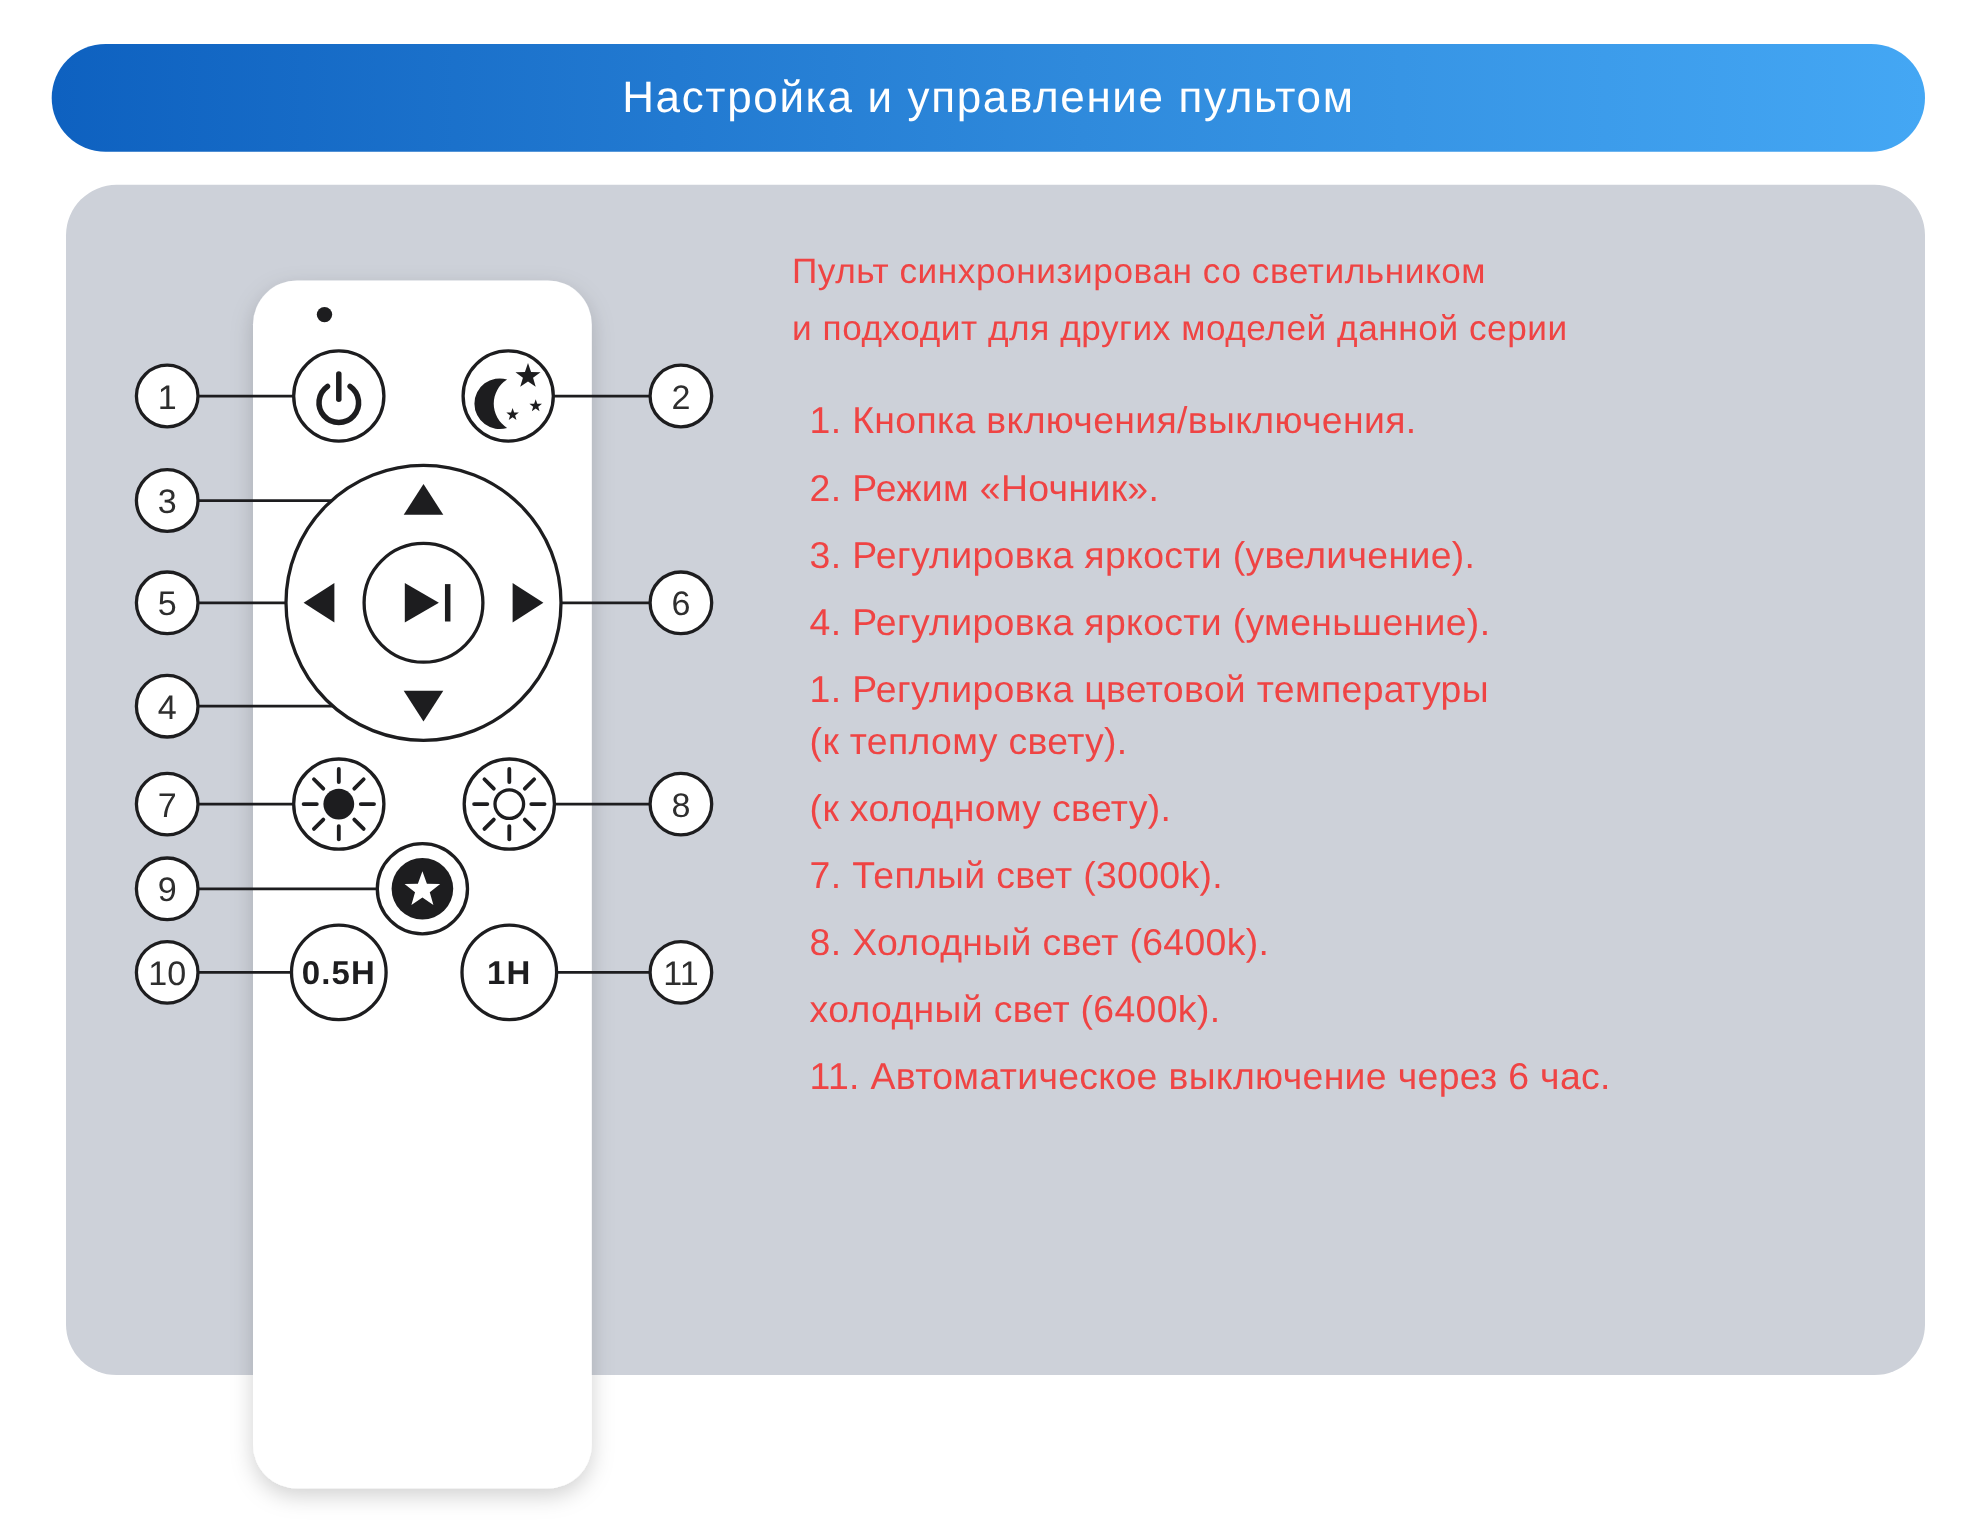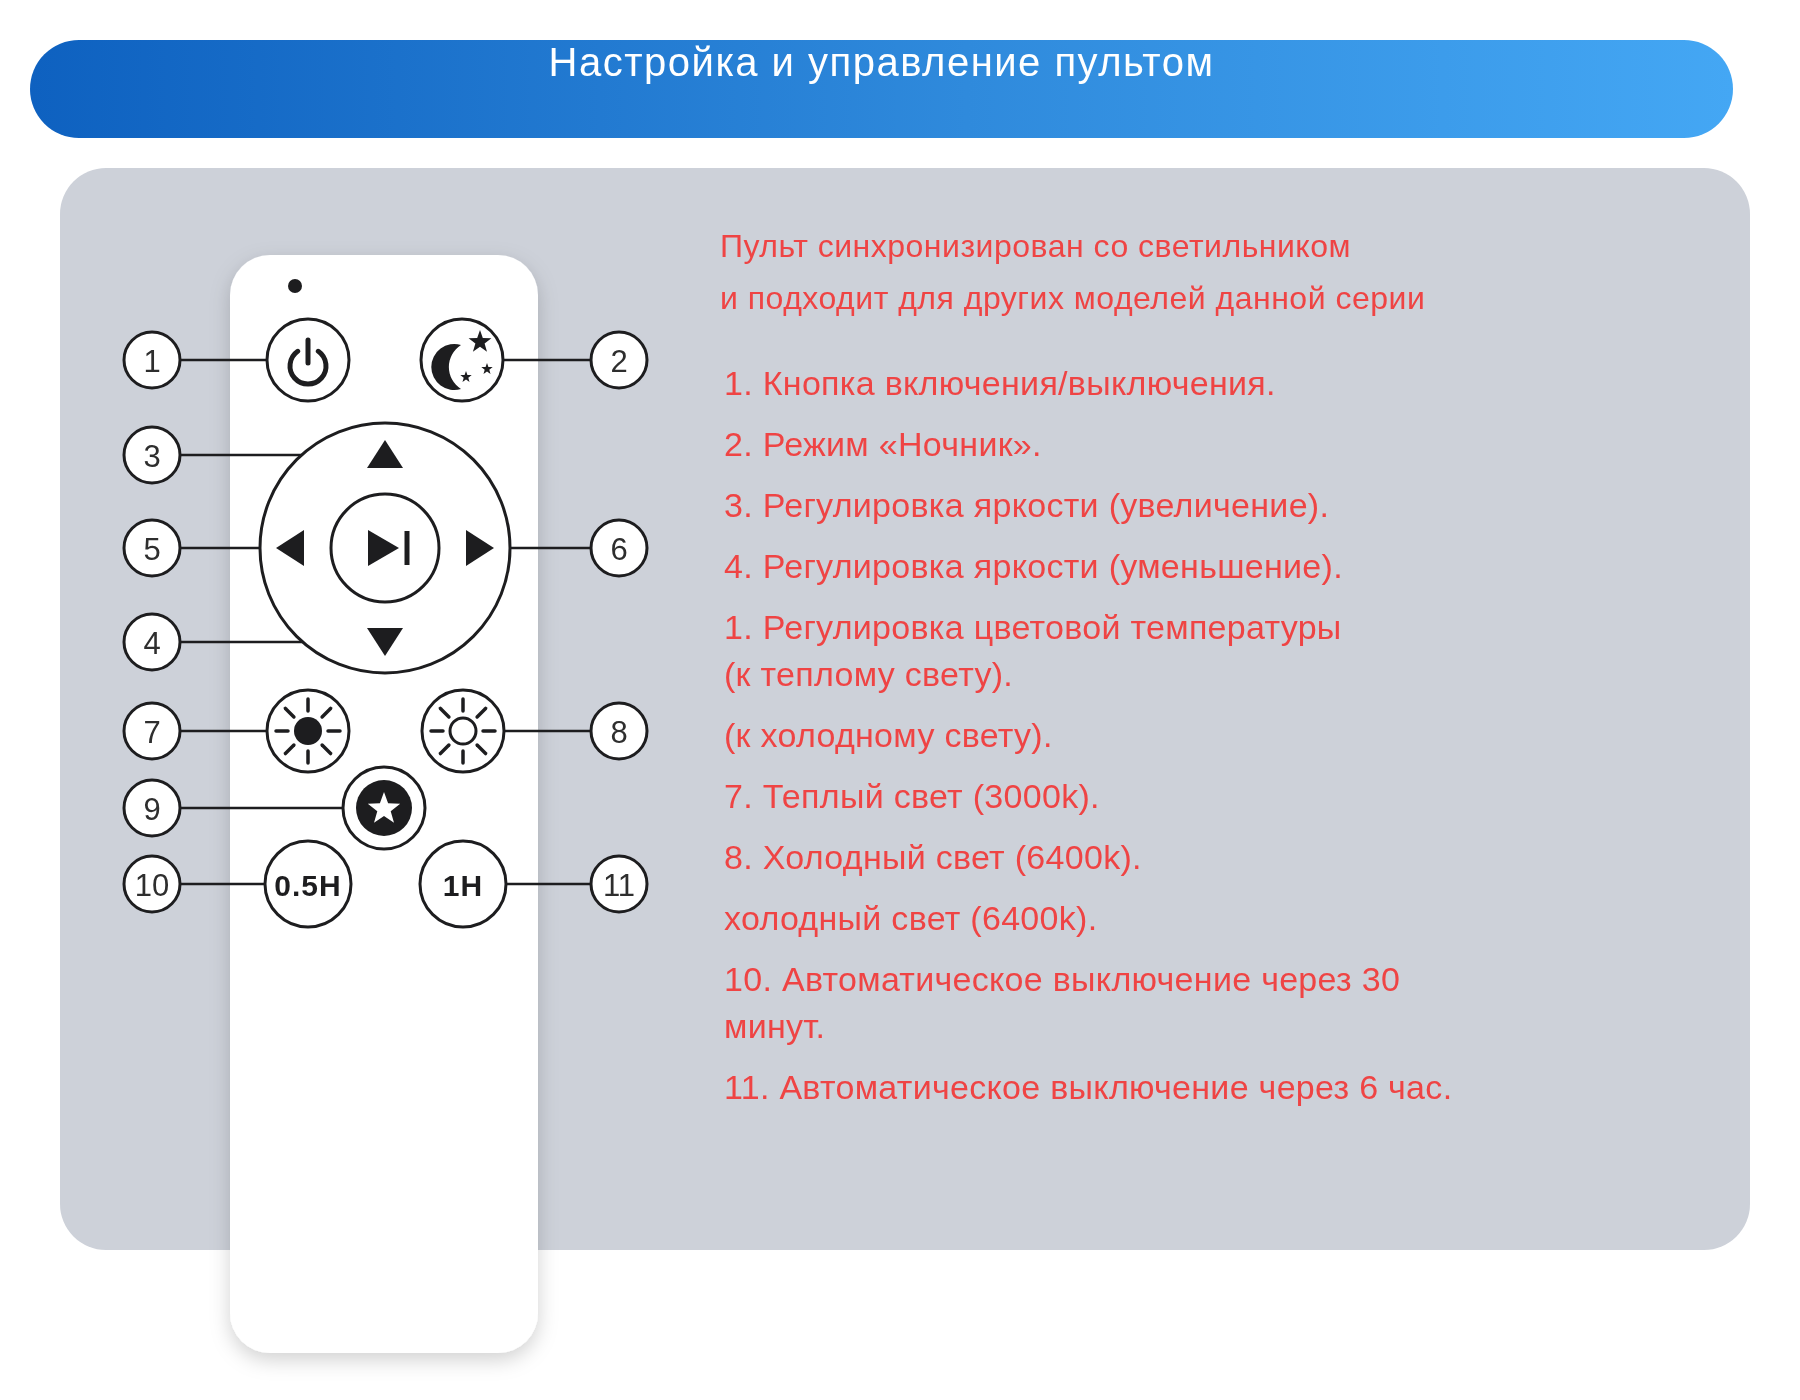--- a/index.html
+++ b/index.html
@@ -1,41 +1,41 @@
 <!DOCTYPE html>
 <html><head>
 <meta charset="utf-8">
 <style>
   html,body{margin:0;padding:0;}
   body{
     width:1800px;height:1400px;background:#ffffff;position:relative;
     font-family:"Liberation Sans", sans-serif;overflow:hidden;
   }
   .titlebar{
-    position:absolute;left:30px;top:40px;width:1703px;height:98px;
+    position:absolute;left:47px;top:40px;width:1703px;height:98px;
     border-radius:49px;
     background:linear-gradient(90deg,#0e61c0 0%,#2f8adc 55%,#44a7f4 100%);
-    display:flex;justify-content:center;
+    display:flex;align-items:center;justify-content:center;
   }
   .titlebar span{
     color:#ffffff;font-size:40px;letter-spacing:1.5px;font-weight:400;
   }
   .panel{
     position:absolute;left:60px;top:168px;width:1690px;height:1082px;
     border-radius:46px;background:#cdd1d9;
   }
   .overlay{position:absolute;left:0;top:0;width:1800px;height:1400px;pointer-events:none;}
   .textcol{
     position:absolute;left:720px;top:220px;width:790px;color:#ef4444;
   }
   .intro{
     margin:0 0 36px 0;font-size:32px;line-height:52px;letter-spacing:0.5px;
   }
   .item{
-    margin:0 0 14px 4px;font-size:34px;line-height:47px;letter-spacing:0.3px;
+    margin:0 0 14px 16px;font-size:34px;line-height:47px;letter-spacing:0.3px;
   }
   .svg-num{
     font-family:"Liberation Sans", sans-serif;font-size:31px;fill:#2e2e2e;
     text-anchor:middle;dominant-baseline:central;
   }
   .svg-btn-label{
     font-family:"Liberation Sans", sans-serif;font-size:30px;font-weight:bold;fill:#1d1d1f;
     text-anchor:middle;dominant-baseline:central;letter-spacing:1px;
   }
   .stroke{stroke:#1d1d1f;stroke-width:3;fill:#ffffff;}
@@ -230,20 +230,17 @@
     <div class="item">
       <div>7. Теплый свет (3000k).</div>
     </div>
     <div class="item">
       <div>8. Холодный свет (6400k).</div>
     </div>
     <div class="item">
       <div>холодный свет (6400k).</div>
     </div>
     <div class="item">
-      <div>10. Автоматическое выключение через 30 минут.</div>
-    </div>
-    <div class="item">
       <div>11. Автоматическое выключение через 6 час.</div>
     </div>
   </div>
 
 </div>
 
 </body></html>

